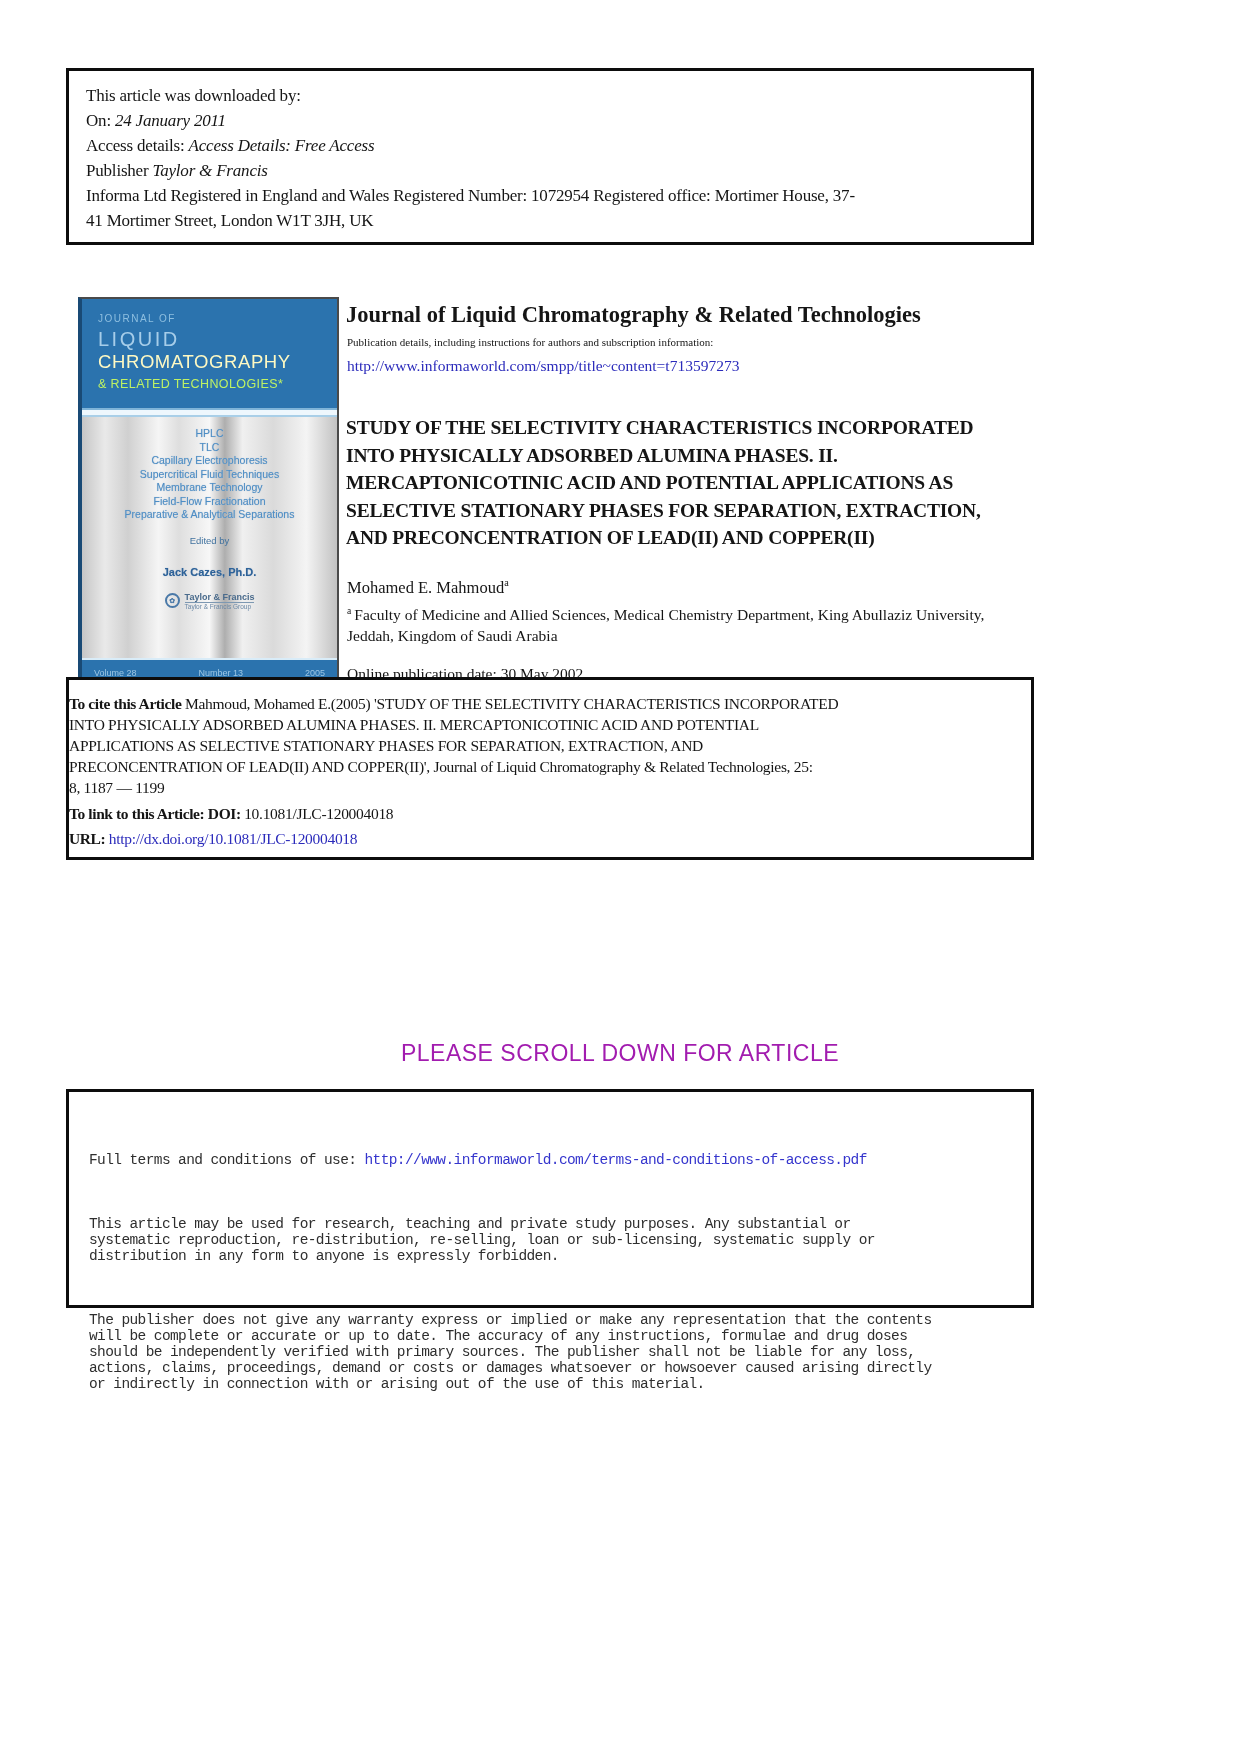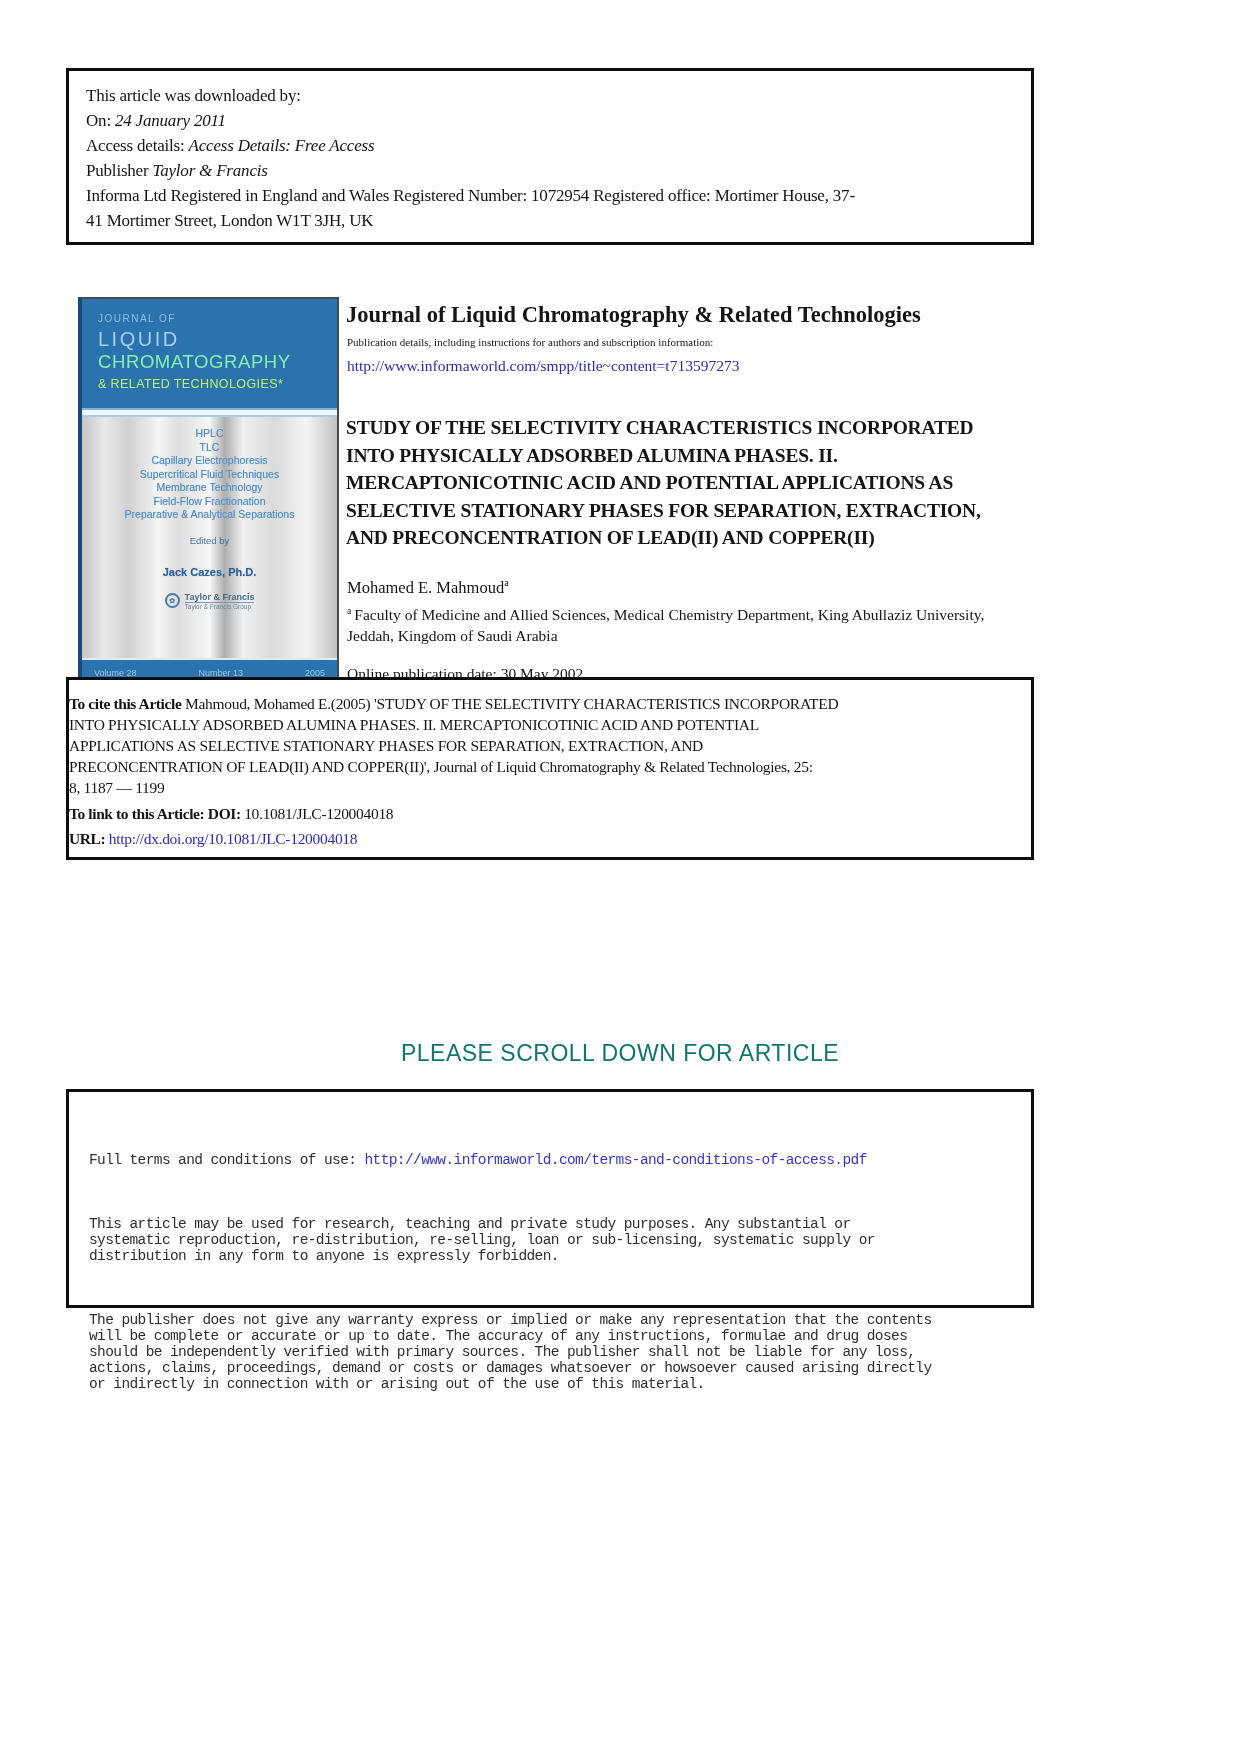--- a/index.html
+++ b/index.html
@@ -17,21 +17,21 @@
   .prewrap { white-space:pre-wrap; }
   .preline { white-space:pre-line; }
 
   
   .cover { position:absolute; left:78px; top:297px; width:261px; height:394px;
     border:2px solid #4a4a4a; border-left:4px solid #194a75; overflow:hidden;
     font-family:"Liberation Sans", sans-serif; }
   .cover-header { height:109px; background:#2b73ae; padding:14px 0 0 16px; }
   .cover-journal-of { font-size:10px; letter-spacing:1.5px; color:#8ebfe0; margin-bottom:4px; }
   .cover-liquid { font-size:20px; letter-spacing:2.5px; color:#a6cde9; line-height:22px; }
-  .cover-chroma { font-size:18.5px; letter-spacing:0.6px; color:#86efac; line-height:24px; }
+  .cover-chroma { font-size:18.5px; letter-spacing:0.6px; color:#fef9c3; line-height:24px; }
   .cover-related { font-size:12.5px; letter-spacing:0.4px; color:#bef264; margin-top:3px; }
   .cover-stripe { height:9px; background:#eef7fd; border-top:2px solid #7fb4d8; border-bottom:2px solid #a9cfe8; }
   .cover-body { height:241px; text-align:center; padding-top:10px;
     background:linear-gradient(90deg,#c6c6c6 0%,#e9e9e9 9%,#d0d0d0 18%,#f5f5f5 30%,#dedede 38%,#f7f7f7 50%,#aeaeae 56%,#f0f0f0 63%,#dadada 75%,#f4f4f4 88%,#c2c2c2 100%); }
   .cover-topic { font-size:10.5px; color:#4e8ec5; line-height:13.5px; text-shadow:0 0 1px #9db8d2; }
   .cover-edited { margin-top:13px; font-size:9.5px; color:#41729f; }
   .cover-editor { margin-top:20px; font-size:11px; font-weight:bold; color:#2e6298; text-shadow:0 0 1px #8aa8c6; }
   .tf-logo { margin:14px auto 0 auto; display:flex; align-items:center; justify-content:center; gap:5px; }
   .tf-circle { width:15px; height:15px; border-radius:50%; border:2px solid #4a79a8; color:#4a79a8;
     font-size:7px; line-height:11px; font-weight:bold; }
@@ -57,21 +57,21 @@
   
   .cite-box { left:66px; top:677px; width:968px; height:183px; padding:13px 6px 0 0;
     font-size:15.5px; line-height:21px; letter-spacing:-0.3px; }
   .cite-box b { letter-spacing:-0.4px; }
   .doi-line { margin-top:5px; }
   .url-line { margin-top:4px; }
   .doc-link { color:#2b2bbb; text-decoration:none; }
 
   
   .scroll-notice { position:absolute; left:0; top:1040px; width:1240px; text-align:center;
-    font-family:"Liberation Sans", sans-serif; font-size:23px; color:#0f766e; letter-spacing:0.5px; }
+    font-family:"Liberation Sans", sans-serif; font-size:23px; color:#a21caf; letter-spacing:0.5px; }
 
   
   .terms-box { left:66px; top:1089px; width:968px; height:219px; padding:28px 10px 0 20px;
     font-family:"Liberation Mono", monospace; font-size:14.5px; line-height:16px; color:#2e2e2e;
     white-space:pre-wrap; letter-spacing:-0.6px; }
   .terms-box p { margin-top:16px; }
   .mono-link { color:#3535cd; text-decoration:none; }
 </style>
 </head>
 <body>

